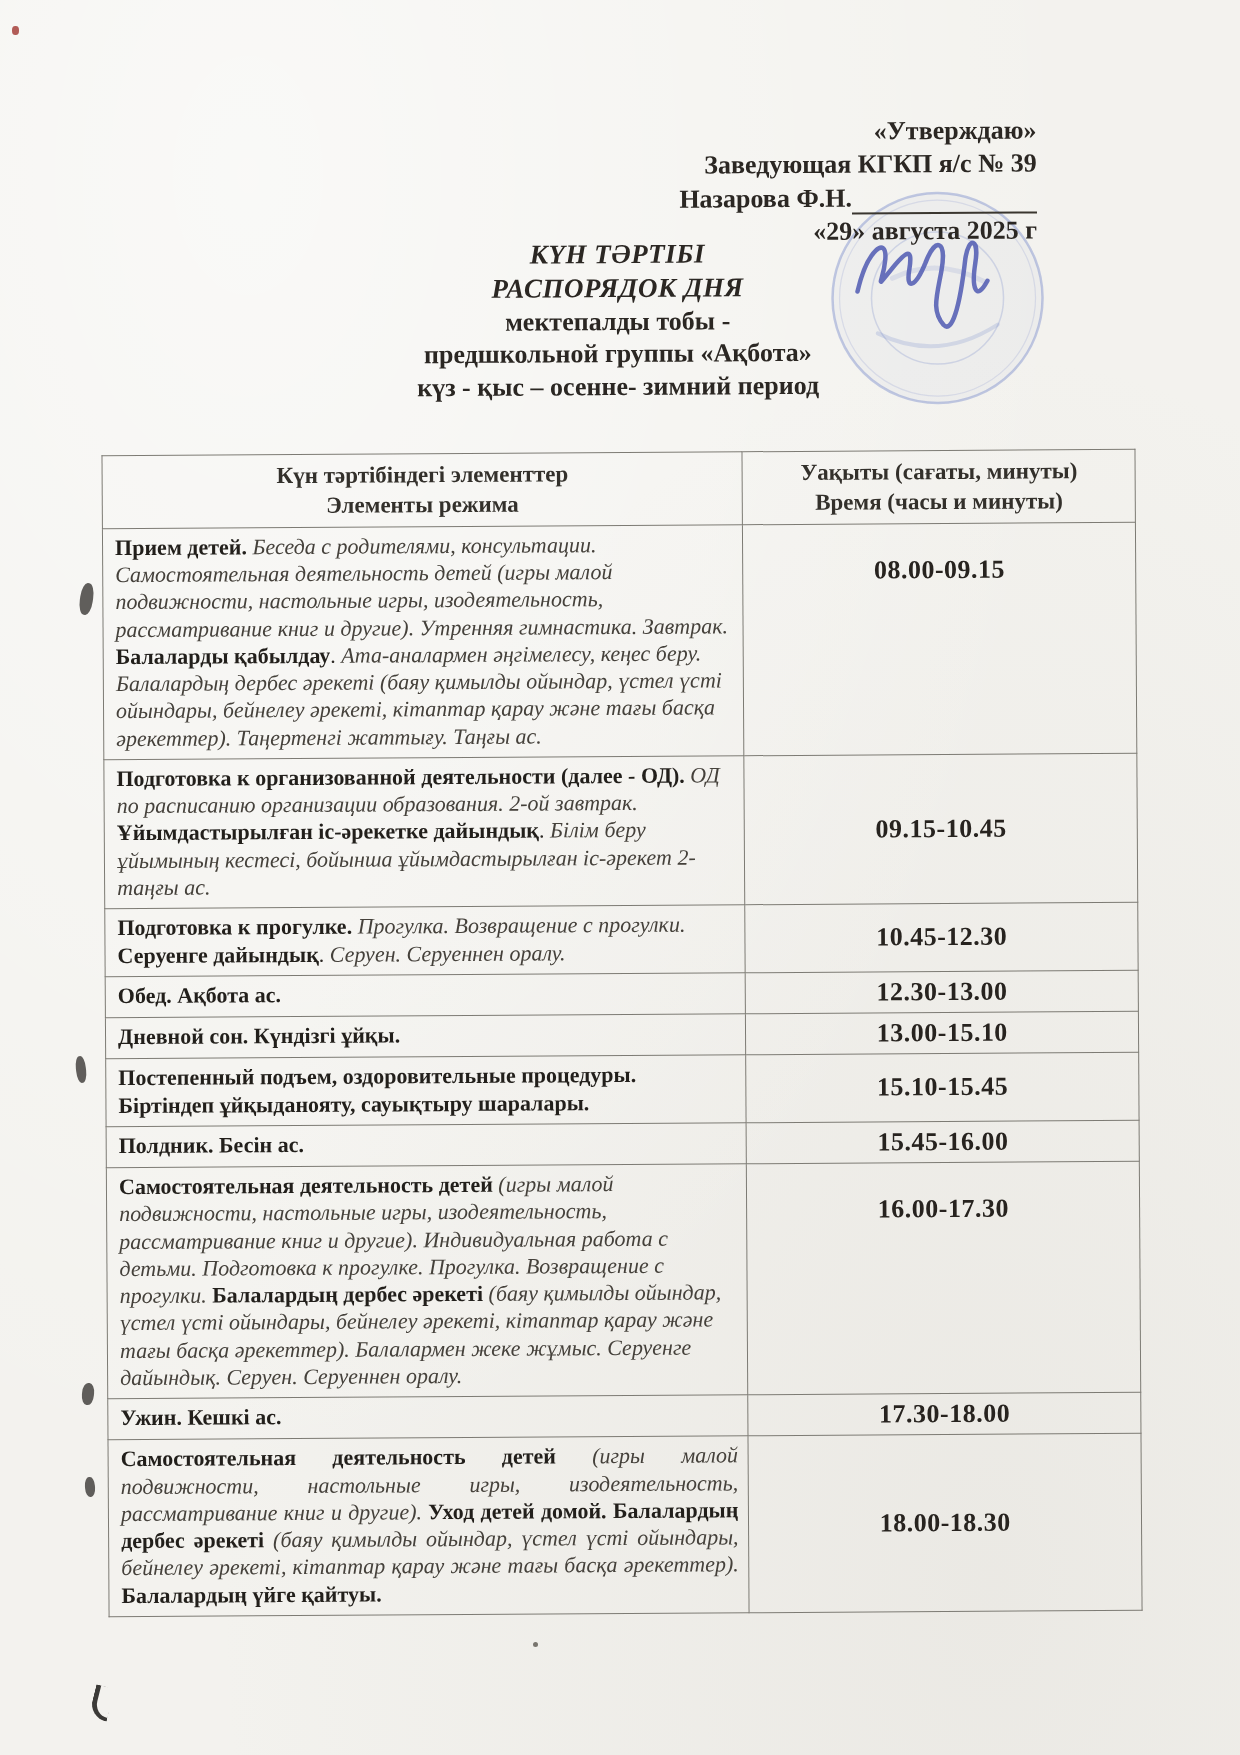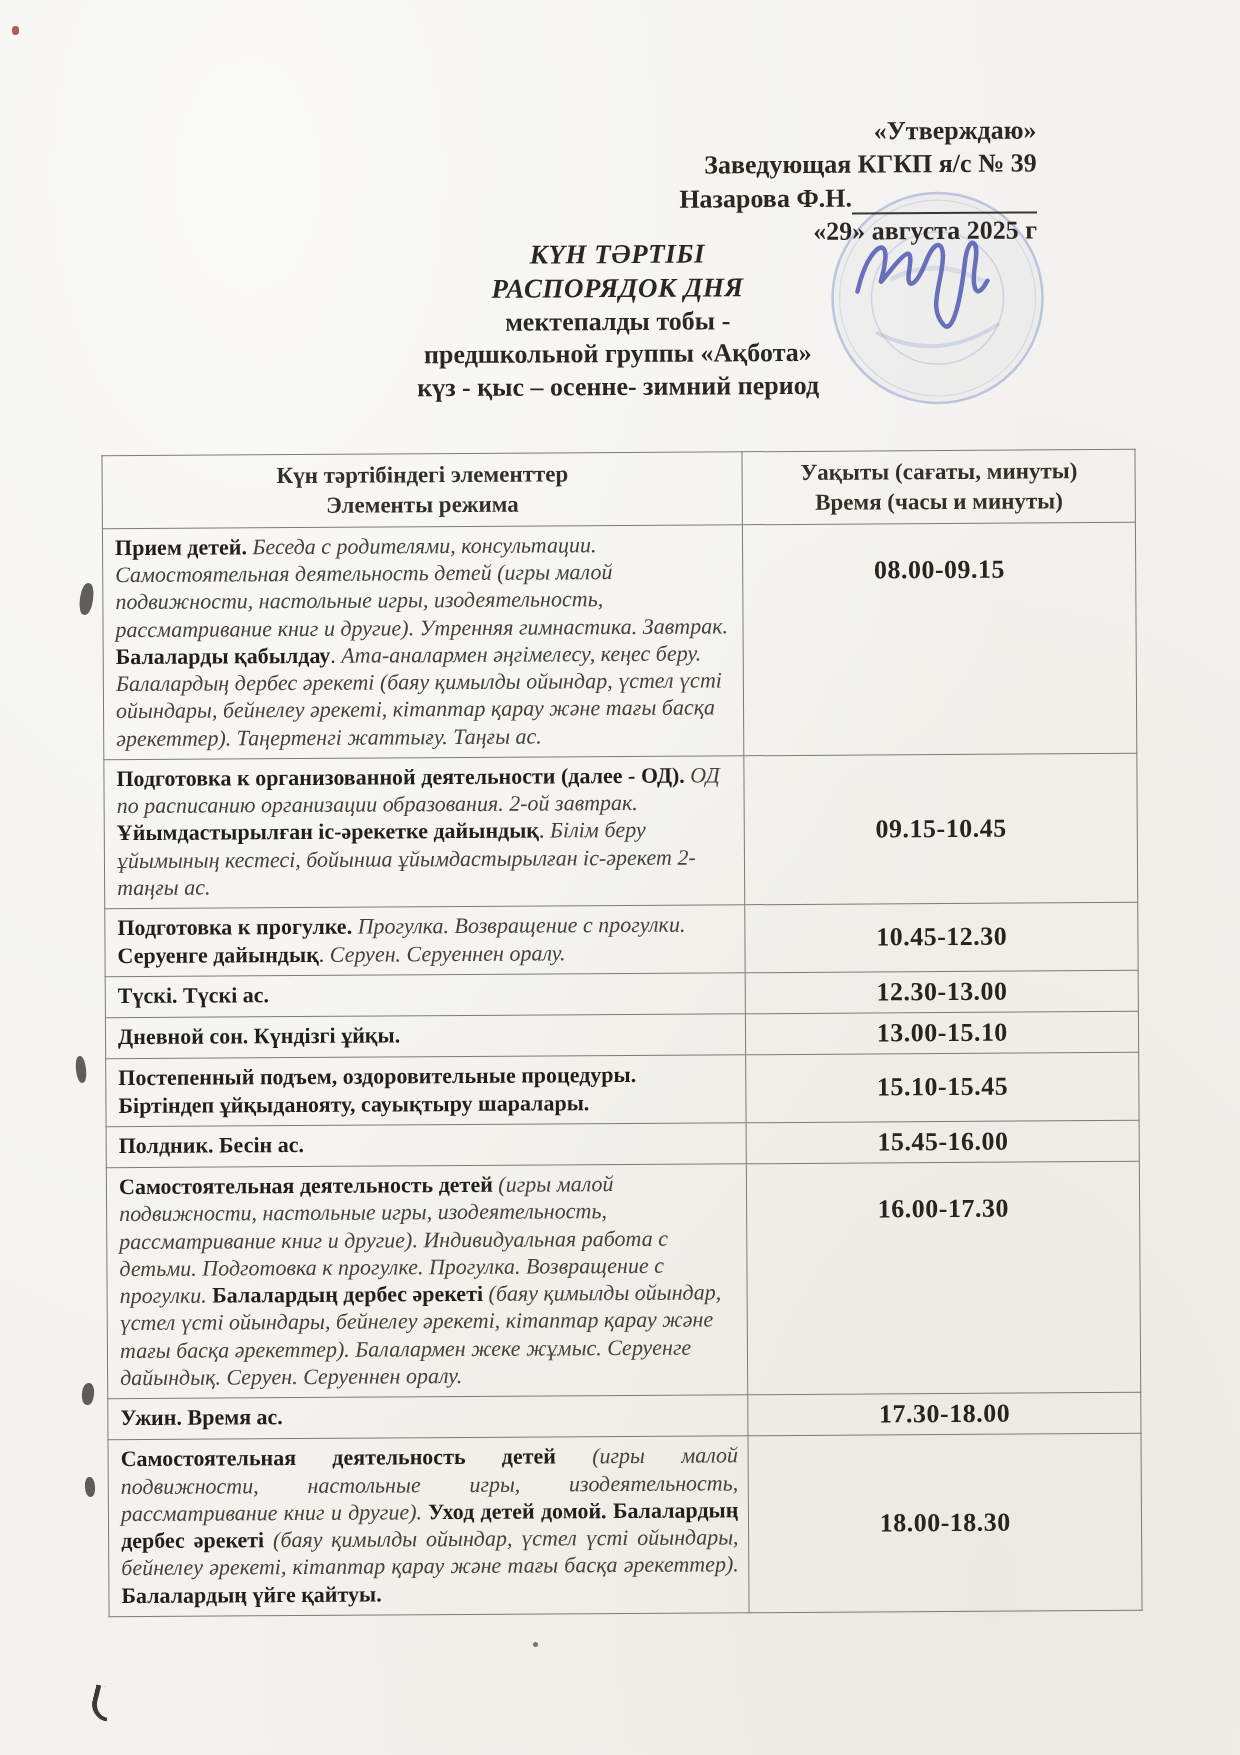--- a/index.html
+++ b/index.html
@@ -127,41 +127,41 @@
         </tr>
         <tr>
           <td class="cell-activity"><span class="seg-b">Подготовка к организованной деятельности (далее - ОД). </span><span class="seg-i">ОД по расписанию организации образования. 2-ой завтрак. </span><span class="seg-b">Ұйымдастырылған іс-әрекетке дайындық</span><span class="seg-n">. </span><span class="seg-i">Білім беру ұйымының кестесі, бойынша ұйымдастырылған іс-әрекет 2- таңғы ас.</span></td>
           <td class="cell-time">09.15-10.45</td>
         </tr>
         <tr>
           <td class="cell-activity"><span class="seg-b">Подготовка к прогулке. </span><span class="seg-i">Прогулка. Возвращение с прогулки. </span><span class="seg-b">Серуенге дайындық</span><span class="seg-n">. </span><span class="seg-i">Серуен. Серуеннен оралу.</span></td>
           <td class="cell-time">10.45-12.30</td>
         </tr>
         <tr>
-          <td class="cell-activity"><span class="seg-b">Түскі. Түскі ас.</span></td>
+          <td class="cell-activity"><span class="seg-b">Обед. Ақбота ас.</span></td>
           <td class="cell-time">12.30-13.00</td>
         </tr>
         <tr>
           <td class="cell-activity"><span class="seg-b">Дневной сон. Күндізгі ұйқы.</span></td>
           <td class="cell-time">13.00-15.10</td>
         </tr>
         <tr>
           <td class="cell-activity"><span class="seg-b">Постепенный подъем, оздоровительные процедуры. </span><span class="seg-b">Біртіндеп ұйқыданояту, сауықтыру шаралары.</span></td>
           <td class="cell-time">15.10-15.45</td>
         </tr>
         <tr>
           <td class="cell-activity"><span class="seg-b">Полдник. Бесін ас.</span></td>
           <td class="cell-time">15.45-16.00</td>
         </tr>
         <tr class="ta-top">
           <td class="cell-activity"><span class="seg-b">Самостоятельная деятельность детей </span><span class="seg-i">(игры малой подвижности, настольные игры, изодеятельность, рассматривание книг и другие). Индивидуальная работа с детьми. Подготовка к прогулке. Прогулка. Возвращение с прогулки. </span><span class="seg-b">Балалардың дербес әрекеті </span><span class="seg-i">(баяу қимылды ойындар, үстел үсті ойындары, бейнелеу әрекеті, кітаптар қарау және тағы басқа әрекеттер). Балалармен жеке жұмыс. Серуенге дайындық. Серуен. Серуеннен оралу.</span></td>
           <td class="cell-time">16.00-17.30</td>
         </tr>
         <tr>
-          <td class="cell-activity"><span class="seg-b">Ужин. Время ас.</span></td>
+          <td class="cell-activity"><span class="seg-b">Ужин. Кешкі ас.</span></td>
           <td class="cell-time">17.30-18.00</td>
         </tr>
         <tr>
           <td class="cell-activity justify"><span class="seg-b">Самостоятельная деятельность детей </span><span class="seg-i">(игры малой подвижности, настольные игры, изодеятельность, рассматривание книг и другие). </span><span class="seg-b">Уход детей домой. </span><span class="seg-b">Балалардың дербес әрекеті </span><span class="seg-i">(баяу қимылды ойындар, үстел үсті ойындары, бейнелеу әрекеті, кітаптар қарау және тағы басқа әрекеттер). </span><span class="seg-b">Балалардың үйге қайтуы.</span></td>
           <td class="cell-time">18.00-18.30</td>
         </tr>
       </tbody>
   </table>
 
 </div>

